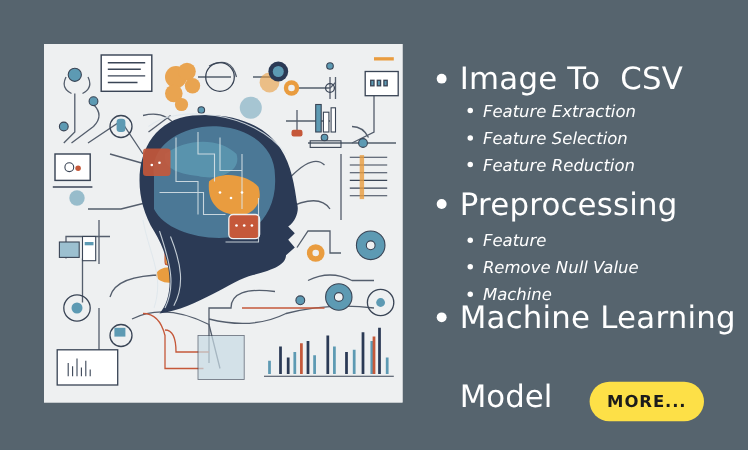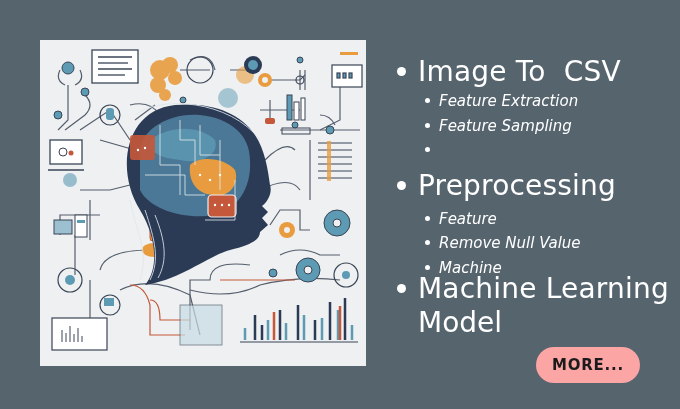--- a/index.html
+++ b/index.html
@@ -24,21 +24,21 @@
   }
   .h .dot { width: 9px; height: 9px; margin: 0 12px 0 5px; position: relative; top: -2px; }
   .s {
     position: absolute; left: 33px; white-space: nowrap;
     font-size: 15px; line-height: 20px; font-style: italic;
   }
   .s .dot { width: 5px; height: 5px; margin-right: 9px; position: relative; top: -1px; }
   .h2 { position: absolute; left: 26px; font-size: 28px; line-height: 34px; white-space: nowrap; }
   .more {
     position: absolute; left: 536px; top: 347px; width: 104px; height: 36px;
-    background: #fca5a5; border: none; border-radius: 18px;
+    background: #fde047; border: none; border-radius: 18px;
     color: #1b1b1b; font-family: "DejaVu Sans", "Liberation Sans", sans-serif;
     font-weight: bold; font-size: 15px; letter-spacing: 0.8px;
     display: flex; align-items: center; justify-content: center; cursor: pointer;
   }
 </style>
 </head>
 <body>
 
 <div class="art">
   <svg viewBox="0 0 326 326" xmlns="http://www.w3.org/2000/svg">
@@ -251,38 +251,38 @@
 </div>
 
 <div class="list">
   <div class="h" style="top:55px">
     <span class="dot"></span><span style="white-space:pre">Image To  CSV</span>
   </div>
   <div class="s" style="top:91px">
     <span class="dot"></span><span>Feature Extraction</span>
   </div>
   <div class="s" style="top:116px">
-    <span class="dot"></span><span>Feature Sampling</span>
+    <span class="dot"></span><span>Feature Selection</span>
   </div>
   <div class="s" style="top:140px">
-    <span class="dot"></span>
+    <span class="dot"></span><span>Feature Reduction</span>
   </div>
 
   <div class="h" style="top:169px">
     <span class="dot"></span><span>Preprocessing</span>
   </div>
   <div class="s" style="top:209px">
     <span class="dot"></span><span>Feature</span>
   </div>
   <div class="s" style="top:233px">
     <span class="dot"></span><span>Remove Null Value</span>
   </div>
   <div class="s" style="top:258px">
     <span class="dot"></span><span>Machine</span>
   </div>
 
   <div class="h" style="top:272px">
     <span class="dot"></span><span>Machine Learning</span>
   </div>
-  <div class="h2" style="top:306px">Model</div>
+  <div class="h2" style="top:344px">Model</div>
 </div>
 
 <button class="more">MORE...</button>
 
 </body></html>

